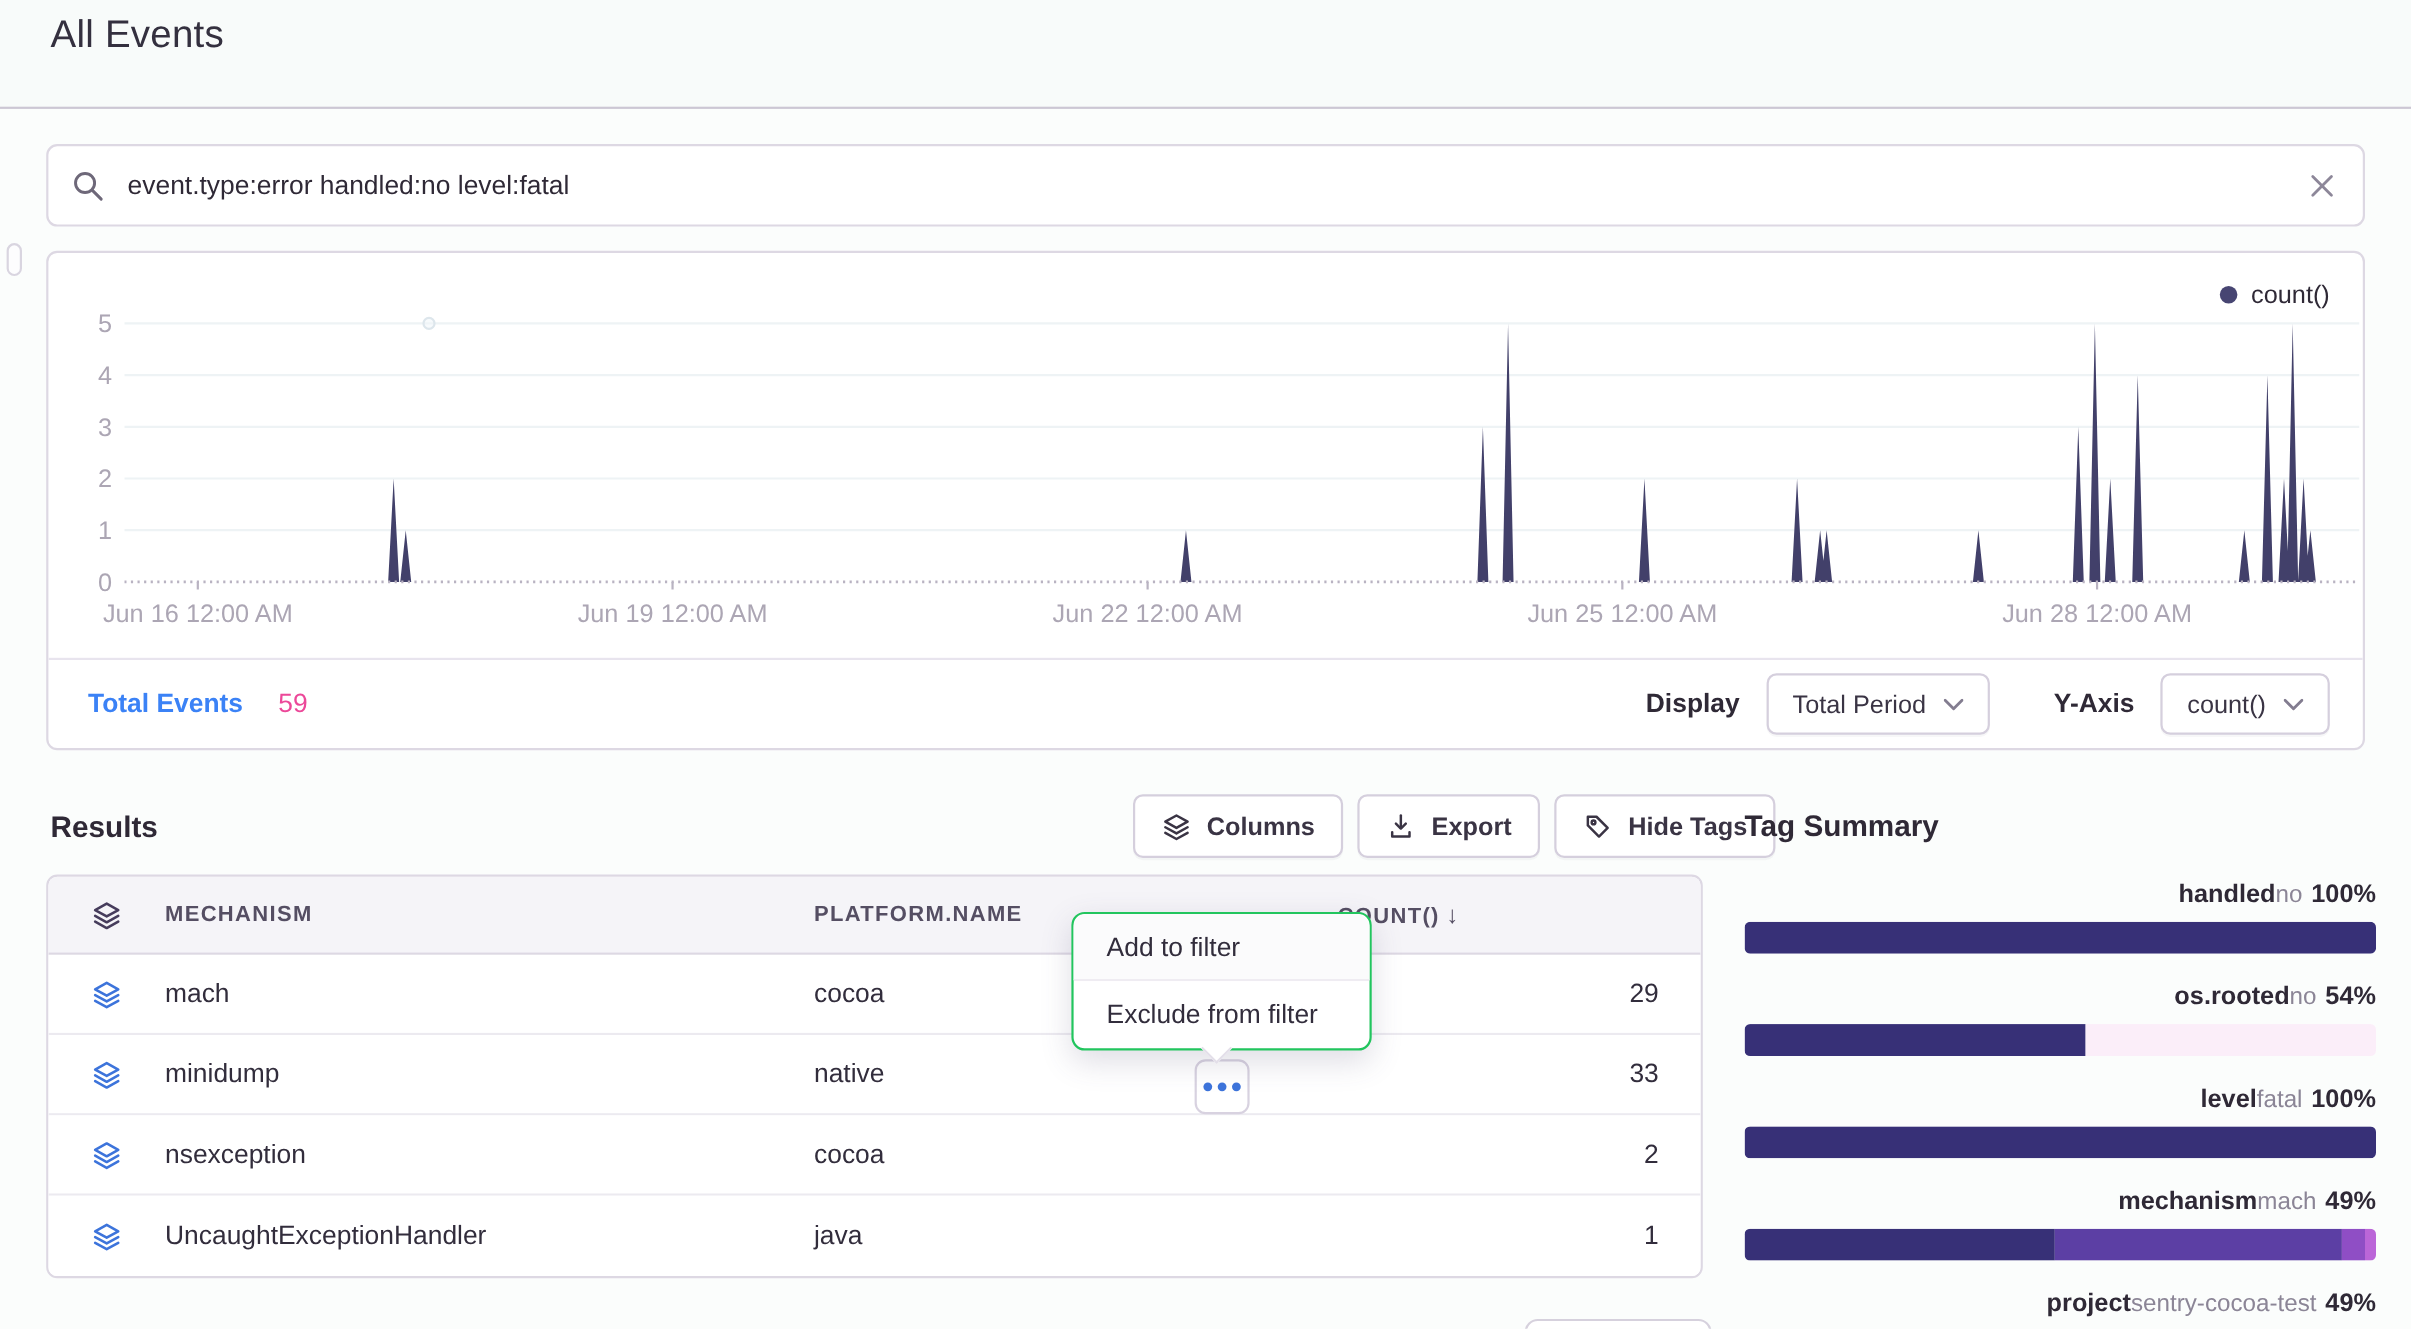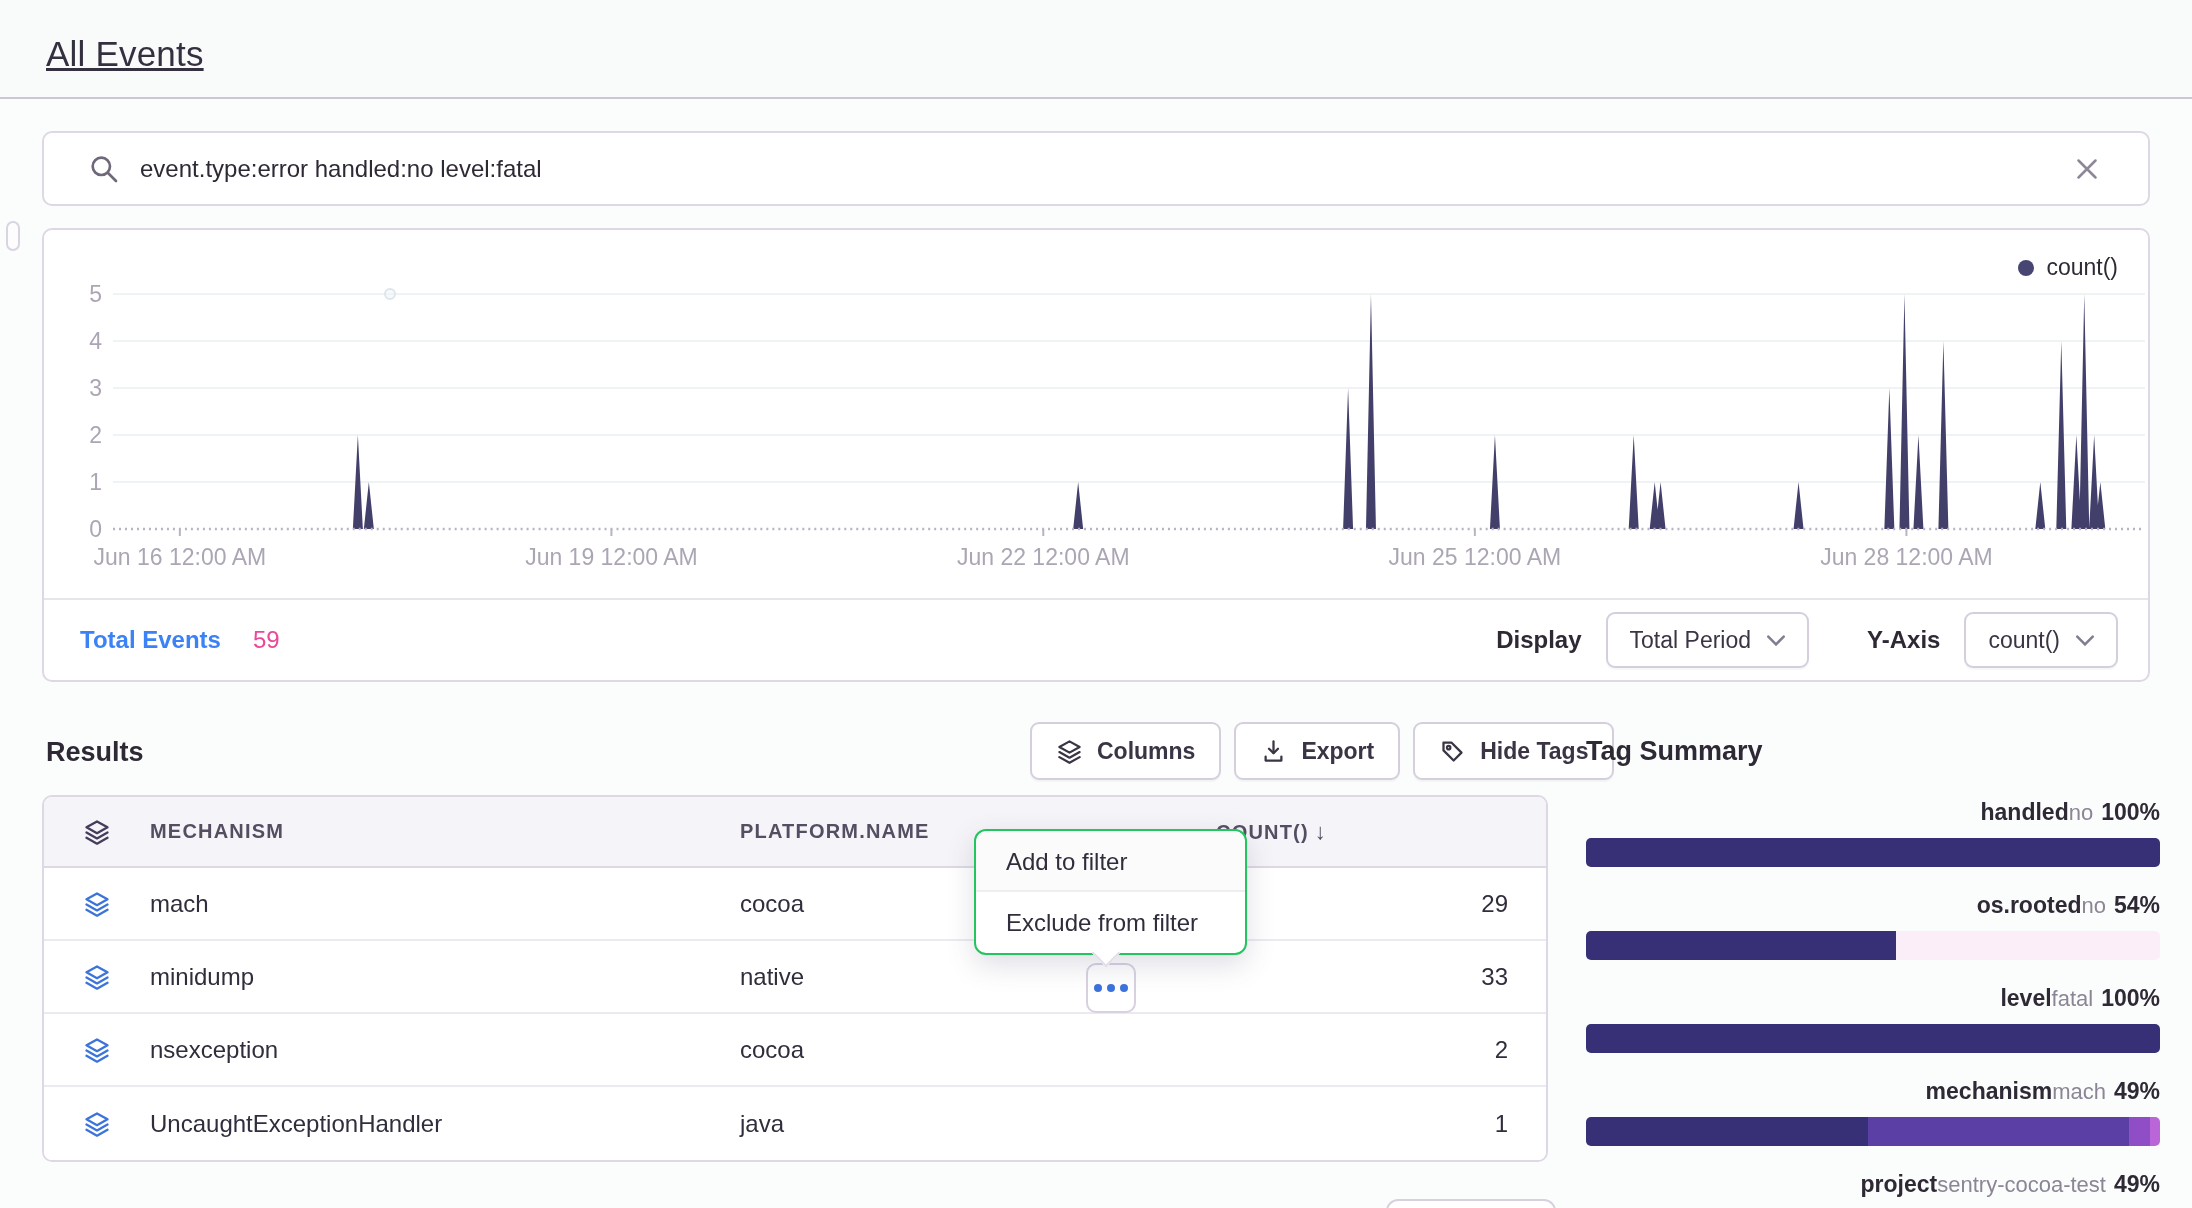--- a/index.html
+++ b/index.html
@@ -8,27 +8,27 @@
     position:relative;
     font-family:"Liberation Sans", sans-serif;
     background:#fbfdfc;
     color:#2f2936;
   }
   
   .app-header {
     position:absolute; left:0; top:0; right:0; height:99px;
     background:#f8fbfa; border-bottom:2px solid #ccc7d4;
   }
-  .app-title { position:absolute; left:46px; top:34px; font-size:35px; font-weight:400; color:#34303f; letter-spacing:.2px;text-decoration:underline; }
+  .app-title { position:absolute; left:46px; top:12px; font-size:35px; font-weight:400; color:#34303f; letter-spacing:.2px; }
 
   
   .search-bar {
     position:absolute; left:42px; right:42px; top:131px; height:75px;
     background:#fff; border:2px solid #ddd8e3; border-radius:10px;
-    display:flex; align-items:center; padding:0 44px;
+    display:flex; align-items:center; padding:0 20px;
   }
   .search-bar .mag { width:32px; height:32px; color:#6e6879; flex:0 0 auto; }
   .search-query { margin-left:20px; font-size:24px; color:#2f2936; flex:1 1 auto; white-space:nowrap; overflow:hidden; }
   .search-clear { margin-left:auto; width:34px; height:34px; color:#8d8799; cursor:pointer; flex:0 0 auto; }
 
   
   .edge-handle {
     position:absolute; left:6px; top:221px; width:14px; height:30px;
     border:2px solid #d9d5e0; border-radius:8px; background:#fdfdfe;
   }

